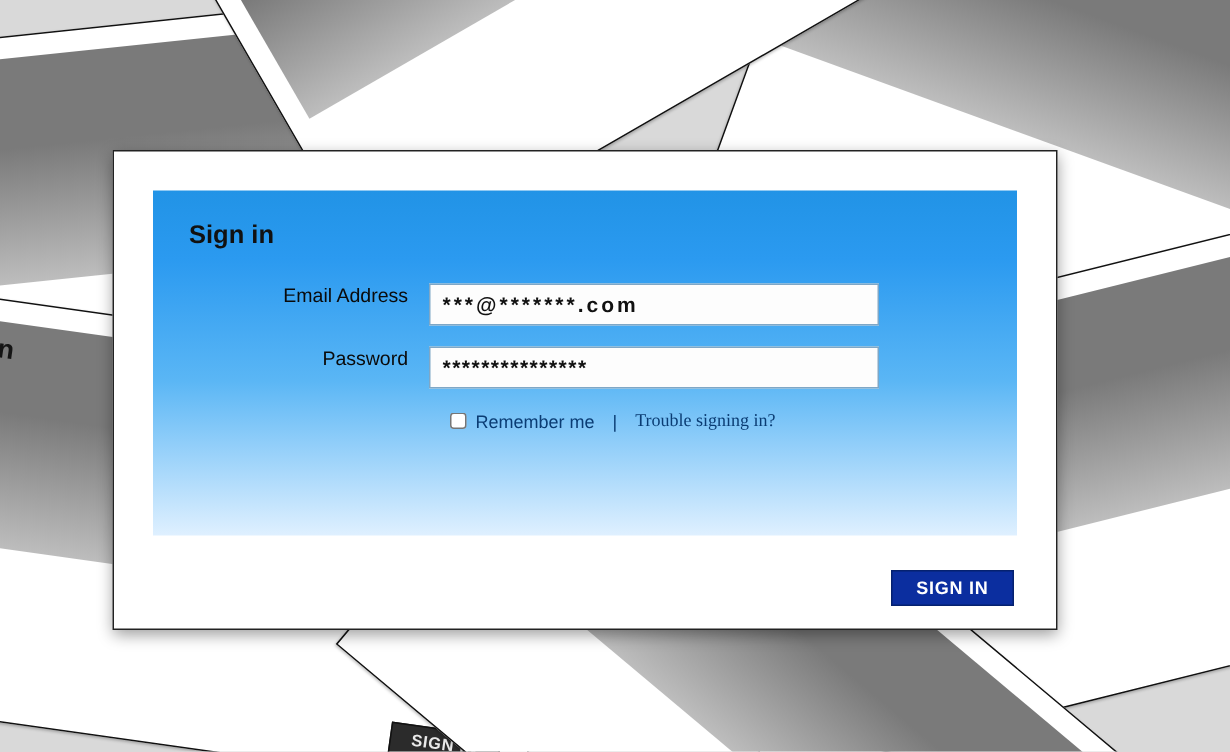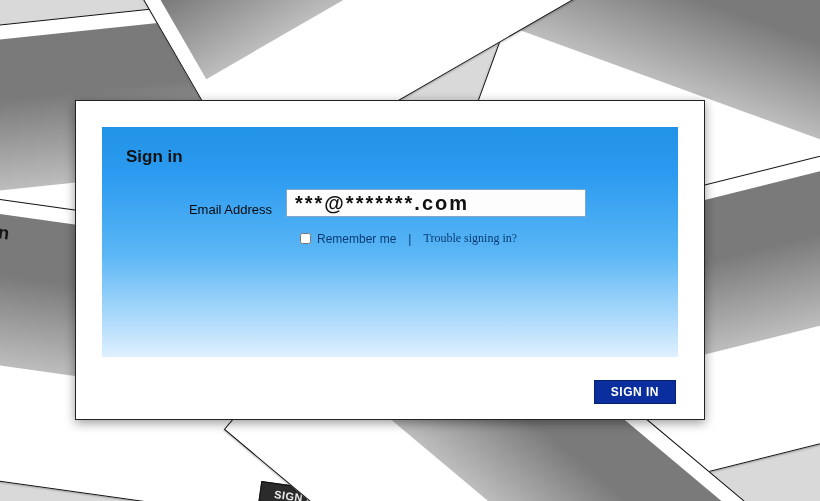--- a/index.html
+++ b/index.html
@@ -63,38 +63,38 @@
     position: relative;
   }
   .panel-title {
     font-size: 17px;
     font-weight: bold;
     color: #111;
     margin-bottom: 22px;
   }
   .row {
     display: flex;
-    align-items: flex-end;
+    align-items: flex-start;
     margin-bottom: 14px;
   }
   .lbl {
     width: 160px;
     text-align: right;
     font-size: 13px;
     color: #0a0a0a;
     padding-right: 14px;
   }
   .field {
     width: 300px;
     height: 28px;
     background: #fdfdfd;
     border: 1px solid #7fa7c6;
     padding: 0 8px;
     font-family: Arial, sans-serif;
-    font-size: 20px;
+    font-size: 14px;
     font-weight: bold;
     color: #111;
     letter-spacing: 2px;
   }
   .field.pwd {
     font-size: 14px;
     letter-spacing: 1px;
   }
   .optrow {
     display: flex;
@@ -154,20 +154,24 @@
 
 <div class="dialog">
   <div class="panel">
     <div class="panel-title">Sign in</div>
 
     <div class="row">
       <div class="lbl">Email Address</div>
       <input class="field" type="text" value="***@*******.com" style="">
     </div>
 
+    <div class="row">
+      <div class="lbl">Password</div>
+      <input class="field pwd" type="text" value="***************" style="">
+    </div>
 
     <div class="optrow">
       <input type="checkbox" style="">
       <span>Remember me</span>
       <span class="divider">|</span>
       <span class="link">Trouble signing in?</span>
     </div>
   </div>
 
   <button class="signin-btn">SIGN IN</button>

